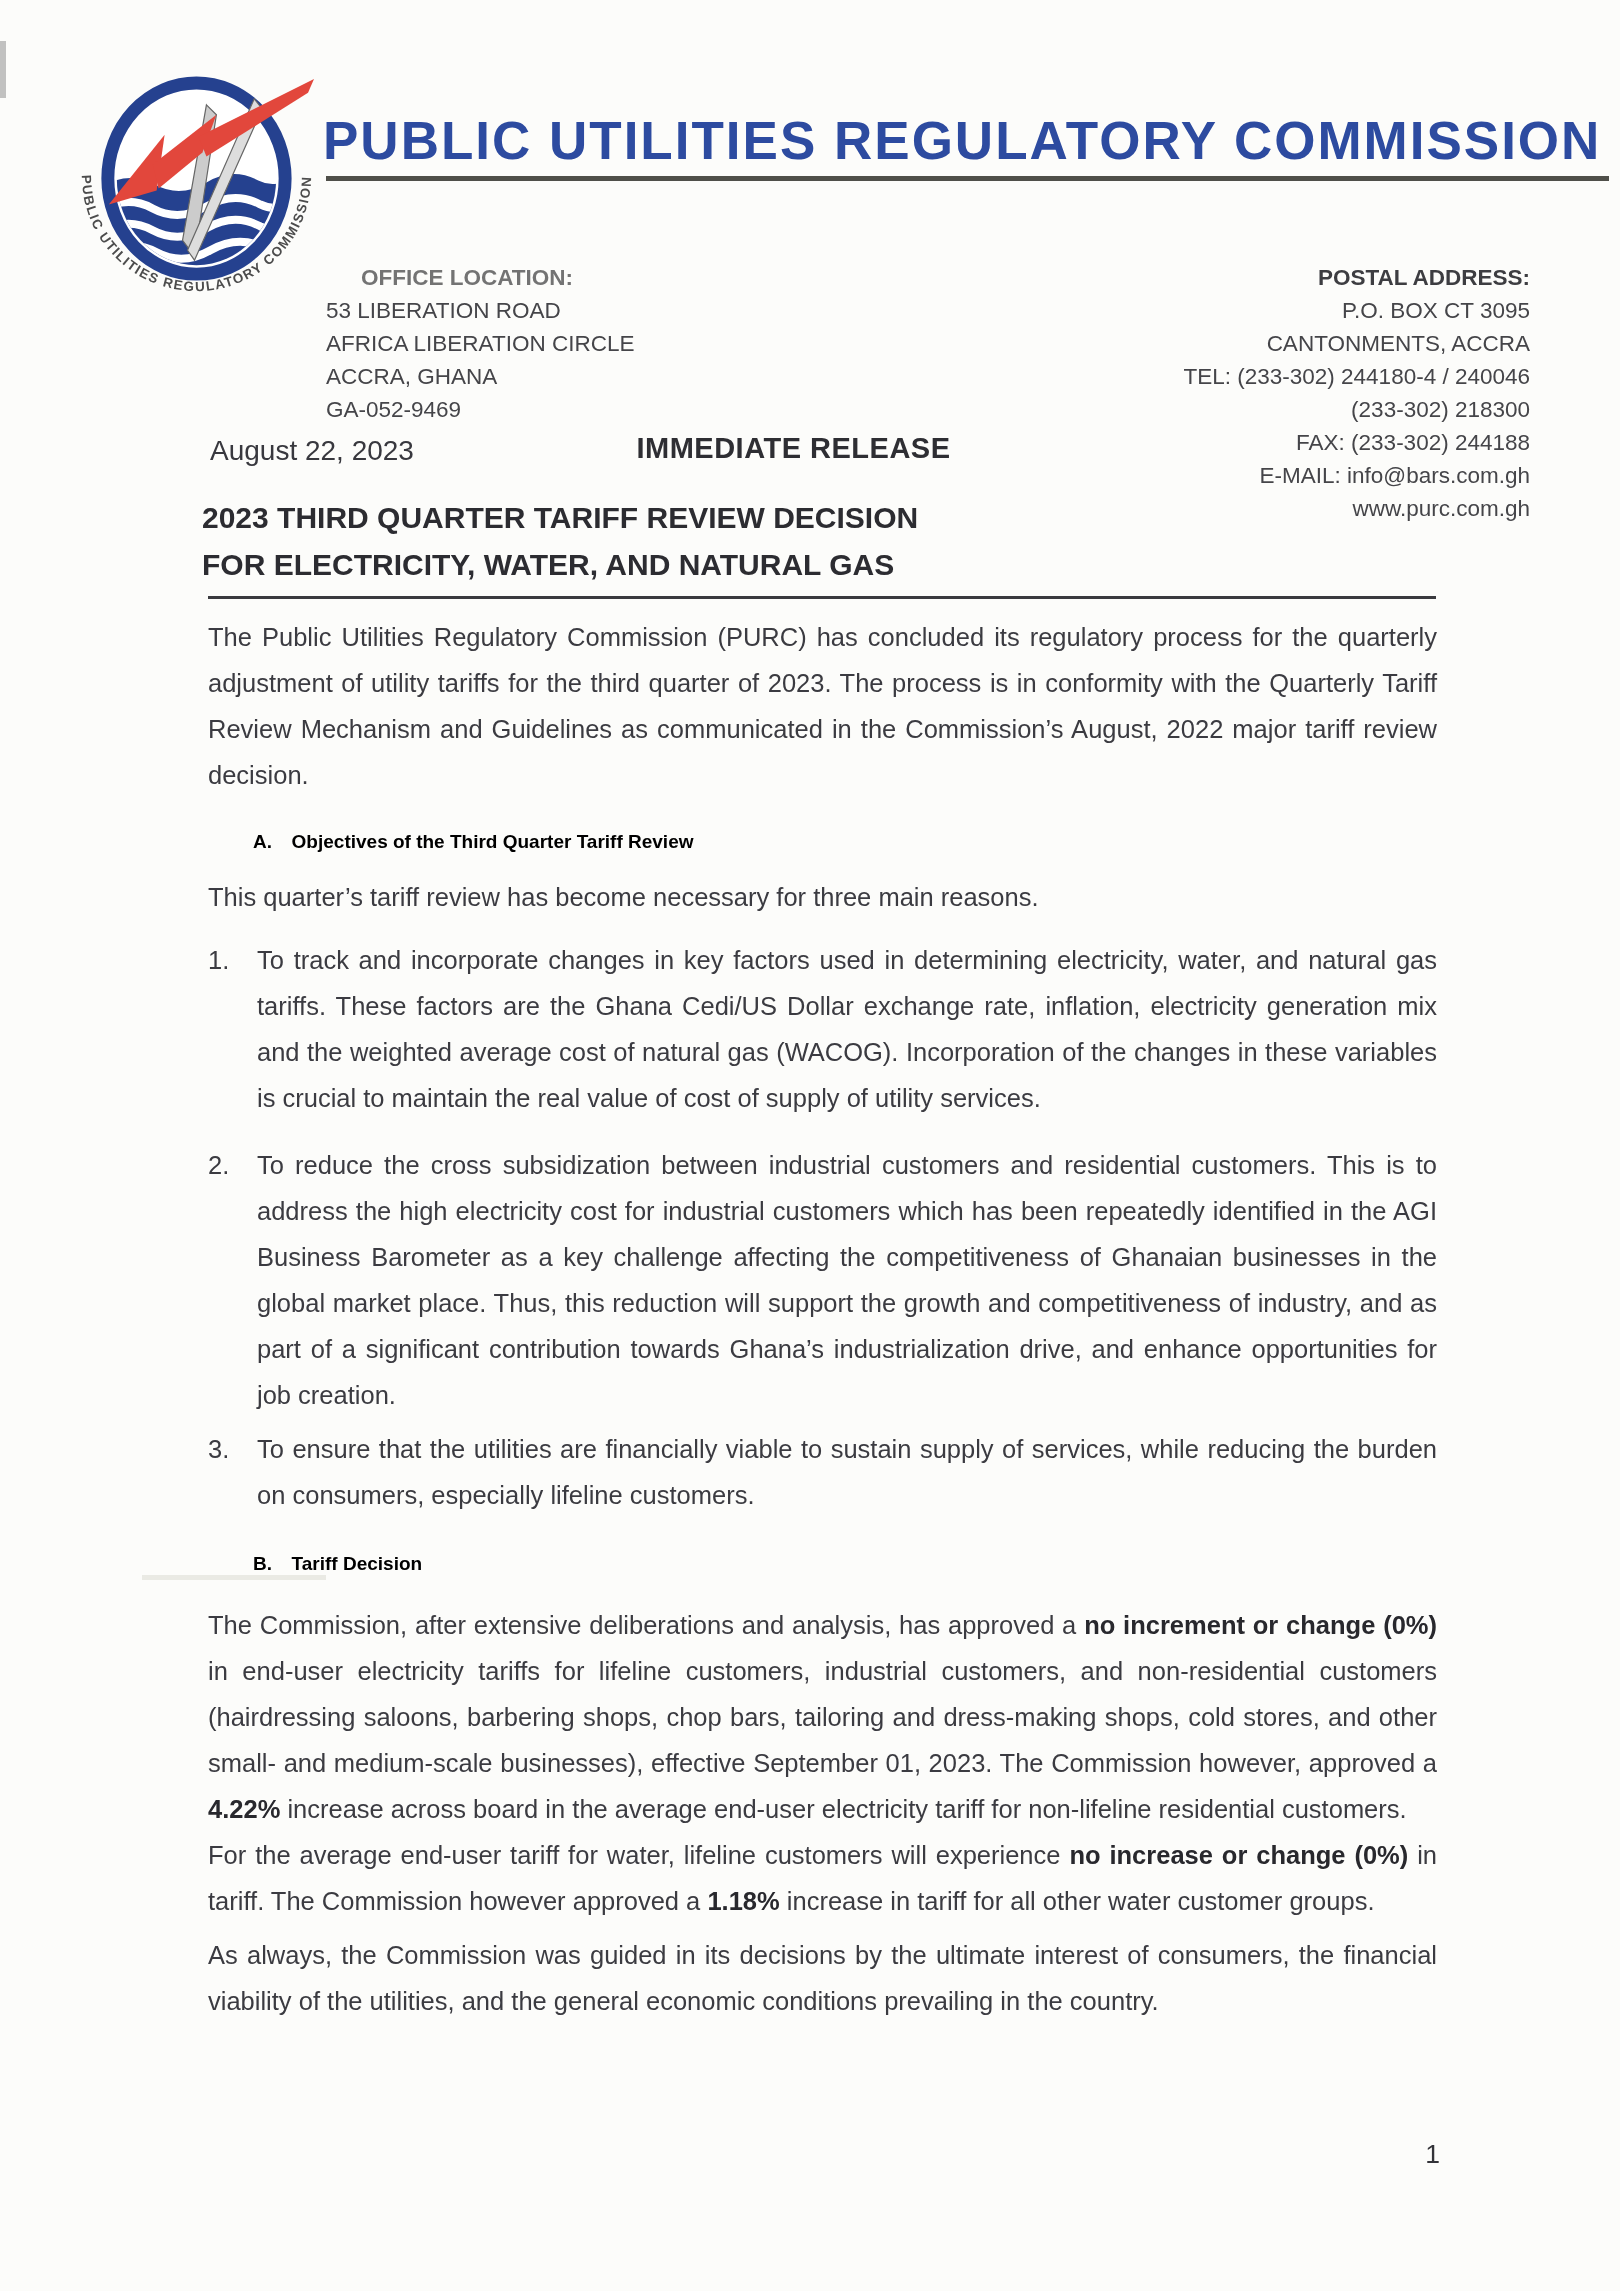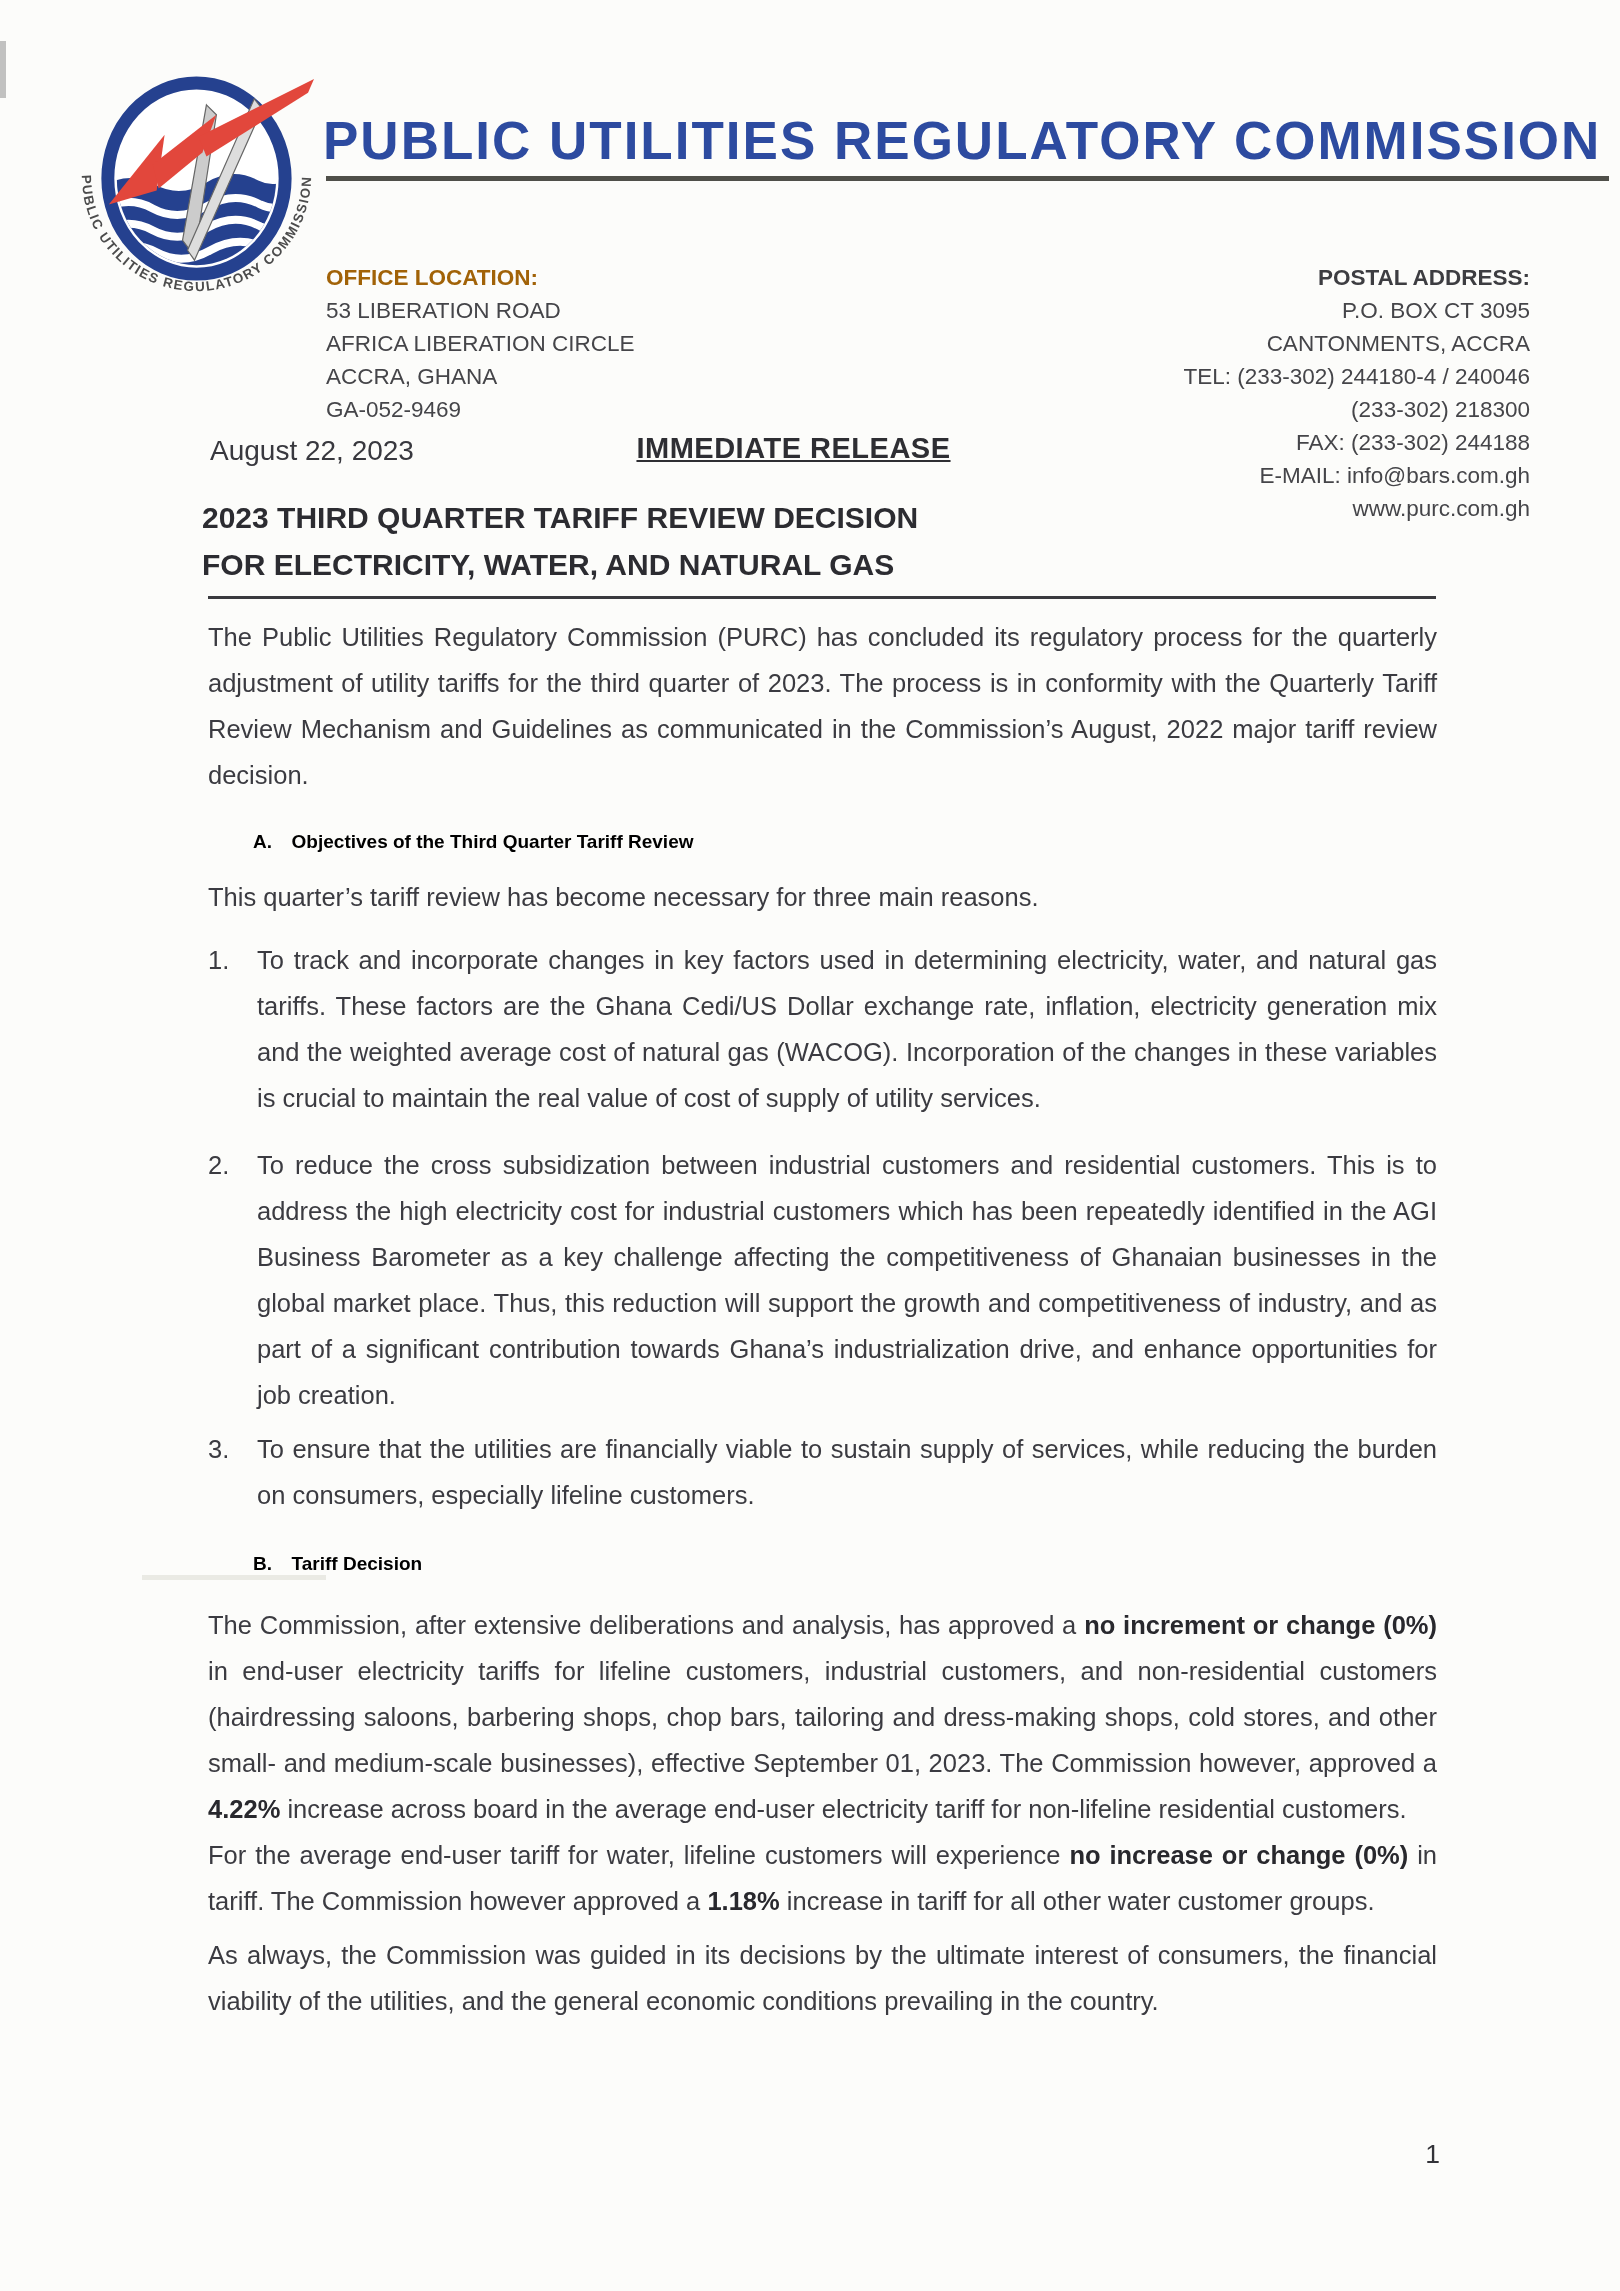--- a/index.html
+++ b/index.html
@@ -15,30 +15,30 @@
   .org-title {
     position:absolute; left:323px; top:112px;
     font-size:53px; font-weight:bold; letter-spacing:2px; line-height:57px;
     color:#2d4ba0; white-space:nowrap;
   }
   .org-rule { position:absolute; left:326px; top:176px; width:1283px; height:4.9px; background:#4f4f49; }
   .office {
     position:absolute; left:326px; top:261px;
     font-size:22.5px; line-height:33px; color:#454549;
   }
-  .office .lbl { font-weight:bold; color:#a16207; }
+  .office .lbl { font-weight:bold; color:#737373;margin-left:35px; }
   .postal {
     position:absolute; right:90px; top:261px; text-align:right;
     font-size:22.5px; line-height:33px; color:#454549;
   }
   .postal .lbl { font-weight:bold; color:#3d3d41; }
   .date-line { position:absolute; left:210px; top:435px; font-size:28px; color:#38383e; }
   .release {
     position:absolute; left:179px; top:432px; width:1229px; text-align:center;
-    font-size:29px; font-weight:bold; letter-spacing:0.5px; color:#2e2e33;text-decoration:underline;
+    font-size:29px; font-weight:bold; letter-spacing:0.5px; color:#2e2e33;
   }
   .doc-title {
     position:absolute; left:202px; top:494px; width:1229px; text-align:left;
     font-size:30px; font-weight:bold; line-height:47px; color:#2c2c31;
   }
   .title-rule { position:absolute; left:208px; top:596px; width:1228px; height:2.9px; background:#3a3a3e; }
   
   .content {
     position:absolute; left:208px; top:614px; width:1229px;
     font-size:25.5px; line-height:46px; text-align:justify; color:#3b3b41;

